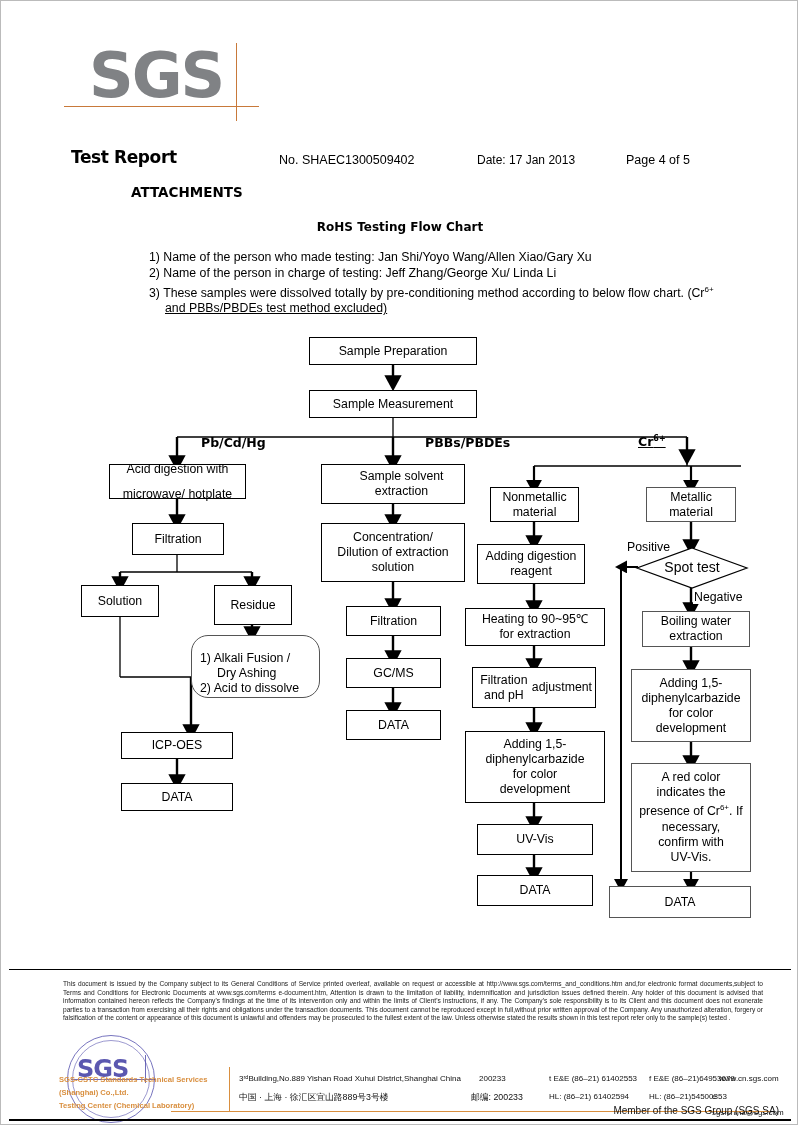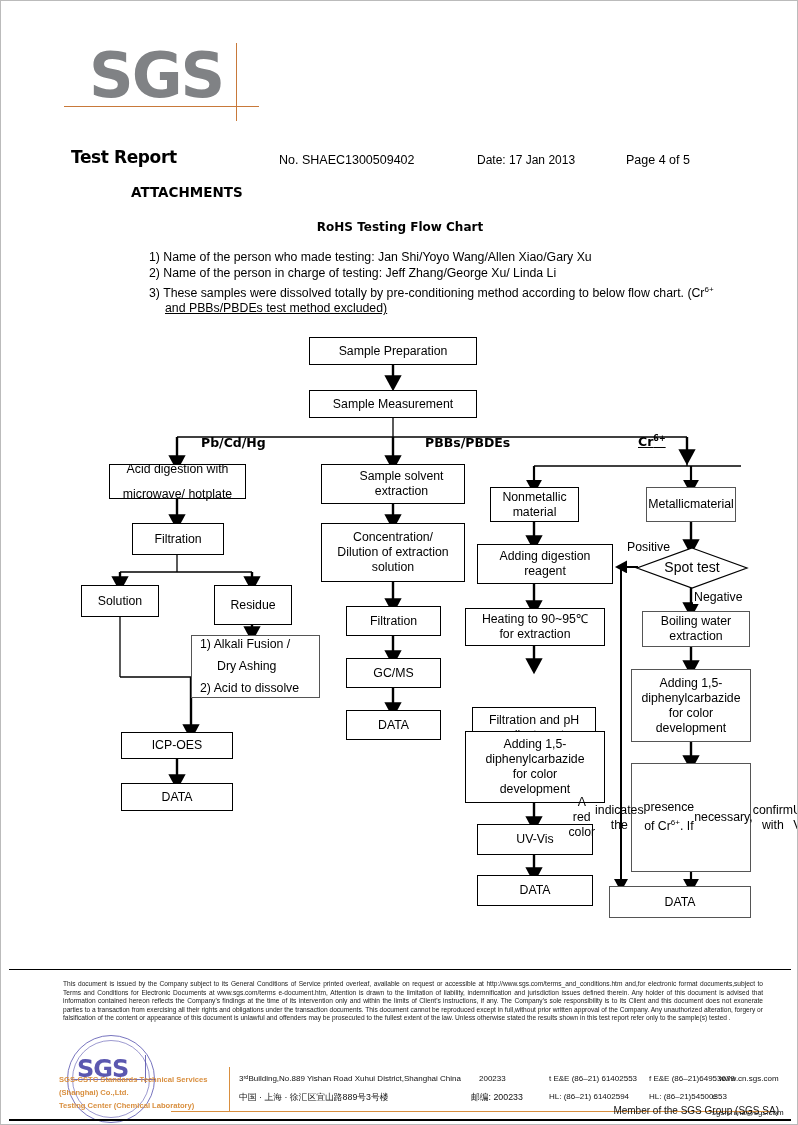--- a/index.html
+++ b/index.html
@@ -254,21 +254,21 @@
     <div class="branch-label" style="left:424px;top:434px;">PBBs/PBDEs</div>
     <div class="branch-label" style="left:637px;top:433px;text-decoration:underline;"><span>Cr</span><sup>6+</sup></div>
 
     <div class="node" style="left:108px;top:463px;width:137px;height:35px;flex-direction:column;gap:10px;">
       <span>Acid digestion with</span>
       <span>microwave/ hotplate</span>
     </div>
     <div class="node" style="left:131px;top:522px;width:92px;height:32px;">Filtration</div>
     <div class="node" style="left:80px;top:584px;width:78px;height:32px;">Solution</div>
     <div class="node" style="left:213px;top:584px;width:78px;height:40px;">Residue</div>
-    <div class="node left-align thick" style="left:190px;top:634px;width:129px;height:63px;flex-direction:column;align-items:flex-start;justify-content:space-between;">
+    <div class="node left-align thick" style="left:190px;top:634px;width:129px;height:63px;flex-direction:column;align-items:flex-start;justify-content:flex-end;border-radius:17px;">
       <span>1) Alkali Fusion /</span>
       <span style="padding-left:17px;">Dry Ashing</span>
       <span>2) Acid to dissolve</span>
     </div>
     <div class="node" style="left:120px;top:731px;width:112px;height:27px;">ICP-OES</div>
     <div class="node" style="left:120px;top:782px;width:112px;height:28px;">DATA</div>
 
     <div class="node" style="left:320px;top:463px;width:144px;height:40px;flex-direction:column;padding-left:20px;">
       <span>Sample solvent</span>
       <span>extraction</span>
@@ -279,42 +279,42 @@
       <span>solution</span>
     </div>
     <div class="node" style="left:345px;top:605px;width:95px;height:30px;">Filtration</div>
     <div class="node" style="left:345px;top:657px;width:95px;height:30px;">GC/MS</div>
     <div class="node" style="left:345px;top:709px;width:95px;height:30px;">DATA</div>
 
     <div class="node" style="left:489px;top:486px;width:89px;height:35px;flex-direction:column;">
       <span>Nonmetallic</span>
       <span>material</span>
     </div>
-    <div class="node" style="left:476px;top:543px;width:136px;height:40px;flex-direction:column;">
+    <div class="node" style="left:476px;top:543px;width:108px;height:40px;flex-direction:column;">
       <span>Adding digestion</span>
       <span>reagent</span>
     </div>
     <div class="node" style="left:464px;top:607px;width:140px;height:38px;flex-direction:column;">
       <span>Heating to 90~95℃</span>
       <span>for extraction</span>
     </div>
-    <div class="node" style="left:471px;top:666px;width:124px;height:41px;flex-direction:column;margin-top:40px;">
+    <div class="node" style="left:471px;top:666px;width:124px;height:41px;flex-direction:row;">
       <span>Filtration and pH</span>
       <span>adjustment</span>
     </div>
     <div class="node" style="left:464px;top:730px;width:140px;height:72px;flex-direction:column;">
       <span>Adding 1,5-</span>
       <span>diphenylcarbazide</span>
       <span>for color</span>
       <span>development</span>
     </div>
     <div class="node" style="left:476px;top:823px;width:116px;height:31px;">UV-Vis</div>
     <div class="node" style="left:476px;top:874px;width:116px;height:31px;">DATA</div>
 
-    <div class="node thick" style="left:645px;top:486px;width:90px;height:35px;flex-direction:row;">
+    <div class="node thick" style="left:645px;top:486px;width:90px;height:35px;flex-direction:column;">
       <span>Metallic</span>
       <span>material</span>
     </div>
 
     <svg style="position:absolute;left:634px;top:546px;" width="114" height="42">
       <polygon points="57,1 112,21 57,41 2,21" fill="#fff" stroke="#000" stroke-width="1.2"></polygon>
     </svg>
     <div class="diamond-label" style="left:634px;top:558px;width:114px;">Spot test</div>
     <div class="edge-label" style="left:625px;top:539px;">Positive</div>
     <div class="edge-label" style="left:692px;top:589px;">Negative</div>
@@ -322,21 +322,21 @@
     <div class="node thick" style="left:641px;top:610px;width:108px;height:36px;flex-direction:column;">
       <span>Boiling water</span>
       <span>extraction</span>
     </div>
     <div class="node thick" style="left:630px;top:668px;width:120px;height:73px;flex-direction:column;">
       <span>Adding 1,5-</span>
       <span>diphenylcarbazide</span>
       <span>for color</span>
       <span>development</span>
     </div>
-    <div class="node thick" style="left:630px;top:762px;width:120px;height:109px;flex-direction:row;">
+    <div class="node thick" style="left:630px;top:762px;width:120px;height:109px;flex-direction:column;">
       <span>A red color</span>
       <span>indicates the</span>
       <span><span>presence of Cr</span><sup>6+</sup><span>. If</span></span>
       <span>necessary,</span>
       <span>confirm with</span>
       <span>UV-Vis.</span>
     </div>
     <div class="node thick" style="left:608px;top:885px;width:142px;height:32px;">DATA</div>
   </div>
 

